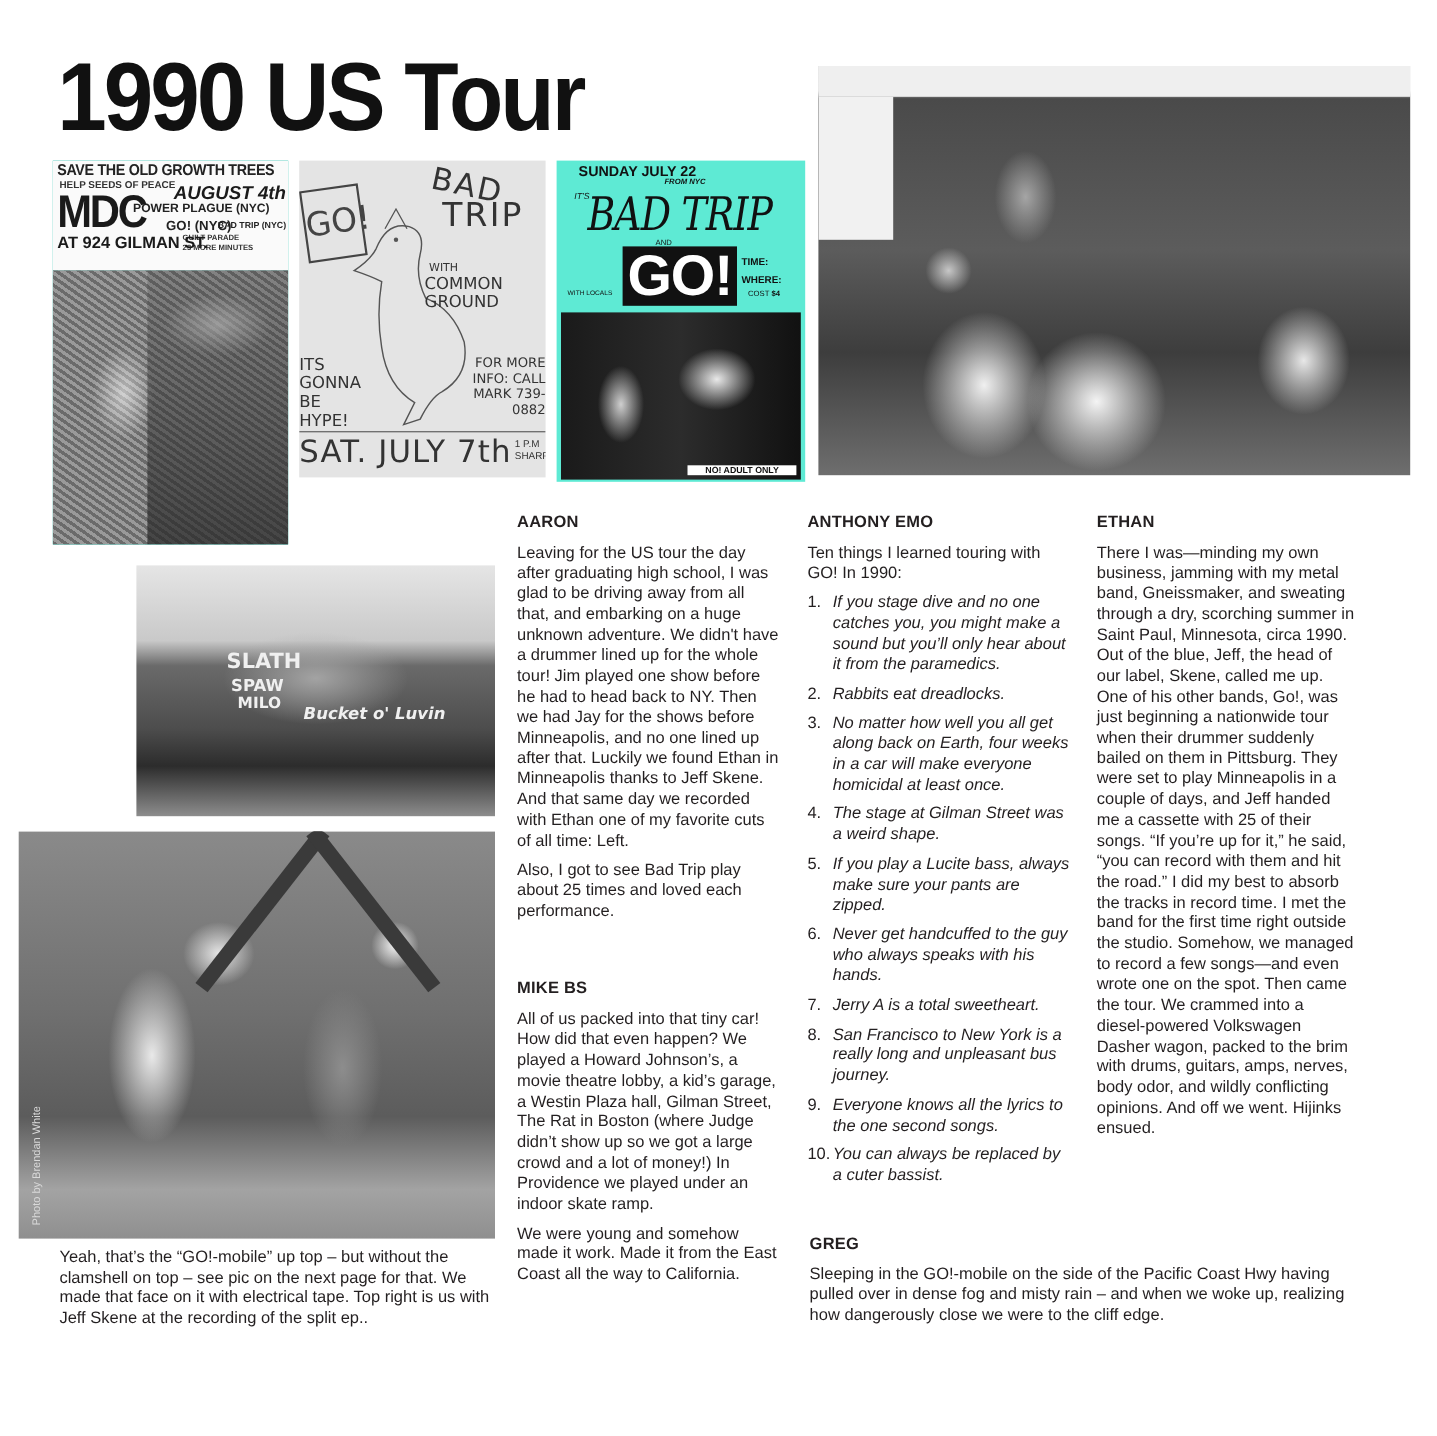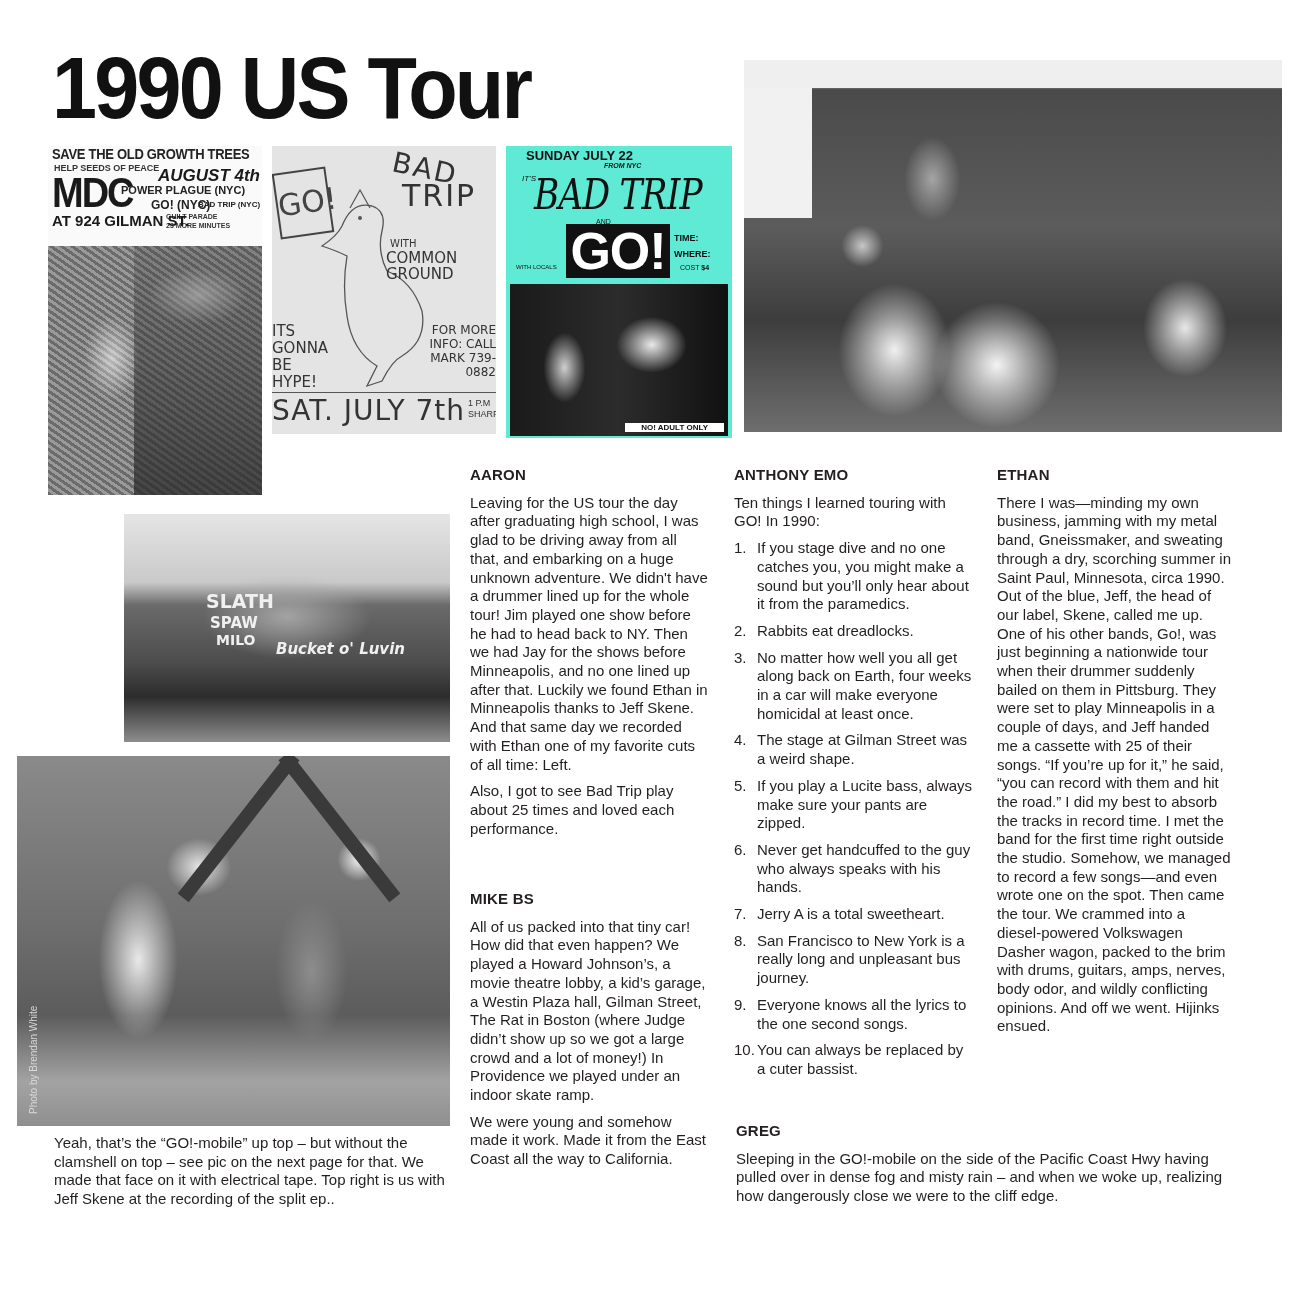--- a/index.html
+++ b/index.html
@@ -122,21 +122,21 @@
     .col p { margin-bottom: 8px; }
     .col-aaron { left: 470px; top: 466px; width: 238px; }
     .col-mike { left: 470px; top: 890px; width: 238px; }
     .col-anthony { left: 734px; top: 466px; width: 240px; }
     .col-ethan { left: 997px; top: 466px; width: 236px; }
     .col-greg { left: 736px; top: 1122px; width: 500px; }
 
     ol.list { list-style: none; }
     ol.list li { display: flex; margin-bottom: 8px; }
     ol.list li .num { width: 23px; flex: none; }
-    ol.list li .txt { flex: 1; }
+    ol.list li .txt { flex: 1; font-style: italic; }
 
     .caption { position: absolute; left: 54px; top: 1134px; width: 400px; font-size: 15px; line-height: 18.6px; color: #231f20; }
   </style>
 </head>
 <body>
 
 <h1 class="title">1990 US Tour</h1>
 
 <div class="pic flyer-mdc">
   <div class="head"></div>

